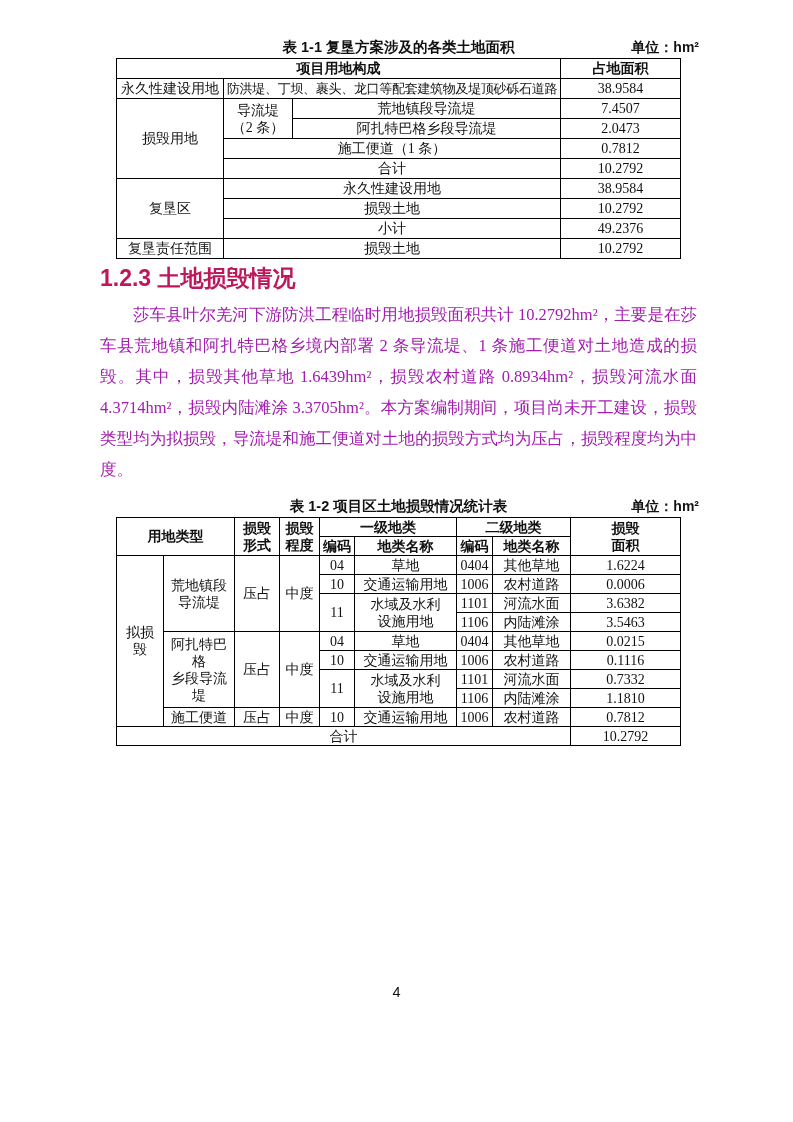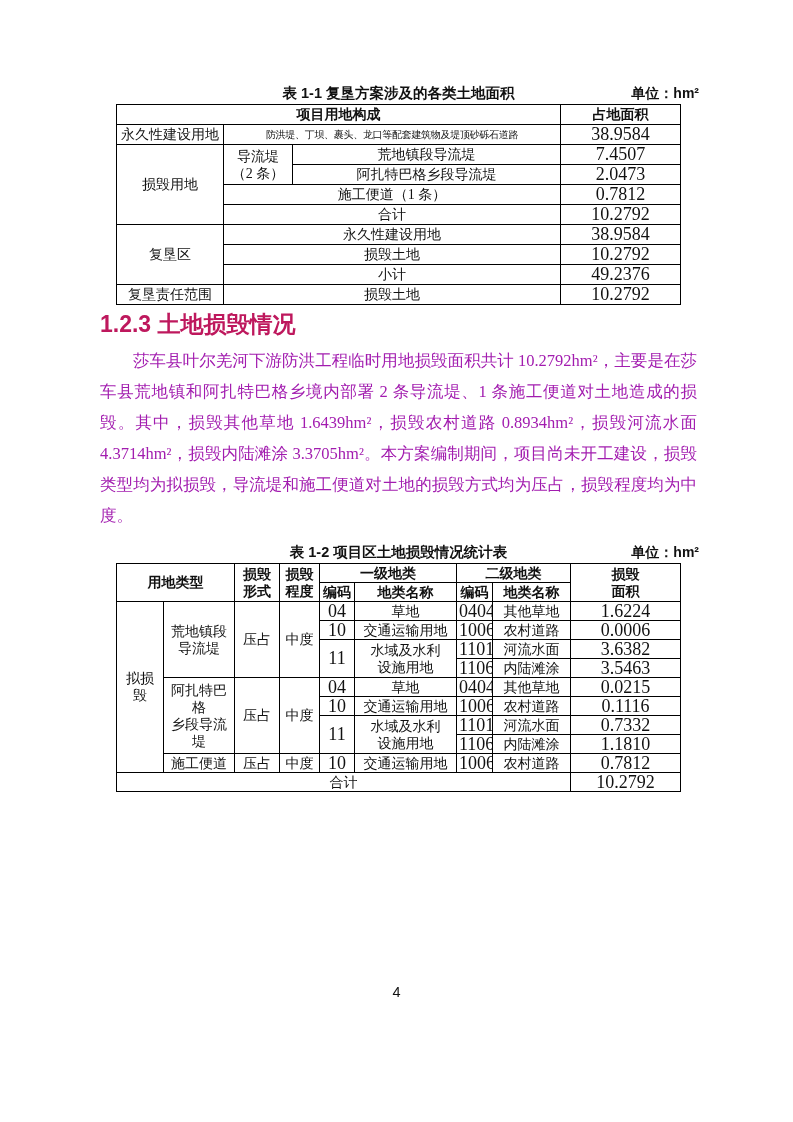--- a/index.html
+++ b/index.html
@@ -1,32 +1,32 @@
 <!DOCTYPE html>
 <html><head>
 <meta charset="utf-8">
 <style>
   html,body{margin:0;padding:0;background:#e8e8e8;}
   .page{
     width:793px;height:1122px;background:#ffffff;box-sizing:border-box;
-    padding:82px 96px 0 100px;position:relative;margin:0 auto;
+    padding:36px 96px 0 100px;position:relative;margin:0 auto;
     font-family:"Liberation Serif","DejaVu Serif",serif;color:#111;
   }
   
   .caption-row{position:relative;text-align:center;height:22px;line-height:22px;
     font-family:"Liberation Sans","DejaVu Sans",sans-serif;font-weight:bold;font-size:14.5px;}
   .caption-row .unit{position:absolute;right:-2px;top:0;font-weight:bold;font-size:14px;}
   
   table{border-collapse:collapse;table-layout:fixed;width:564px;margin:0 auto;}
   td{border:1px solid #000;text-align:center;vertical-align:middle;
      font-size:14px;line-height:17px;height:19px;padding:0 2px;white-space:pre-line;
      overflow:hidden;}
   td.th{font-family:"Liberation Sans","DejaVu Sans",sans-serif;font-weight:bold;font-size:14px;}
-  td.num{font-size:18px;}
-  td.tight{white-space:nowrap;font-size:10px;letter-spacing:-0.3px;}
+  td.num{font-size:14px;}
+  td.tight{white-space:nowrap;font-size:13px;letter-spacing:-0.3px;}
   .t2 td{height:18px;}
   
   h2{font-family:"Liberation Sans","DejaVu Sans",sans-serif;font-weight:bold;
      font-size:23px;color:#be185d;margin:7px 0 9px 0;line-height:24px;}
   p.body{font-size:16.5px;line-height:31px;text-align:justify;text-indent:2em;
      margin:0 0 4px 0;color:#a21caf;}
   .spacer-sm{height:6px;}
   .page-number{position:absolute;left:0;right:0;top:984px;text-align:center;
      font-size:14.5px;font-family:"Liberation Sans","DejaVu Sans",sans-serif;}
 </style>

